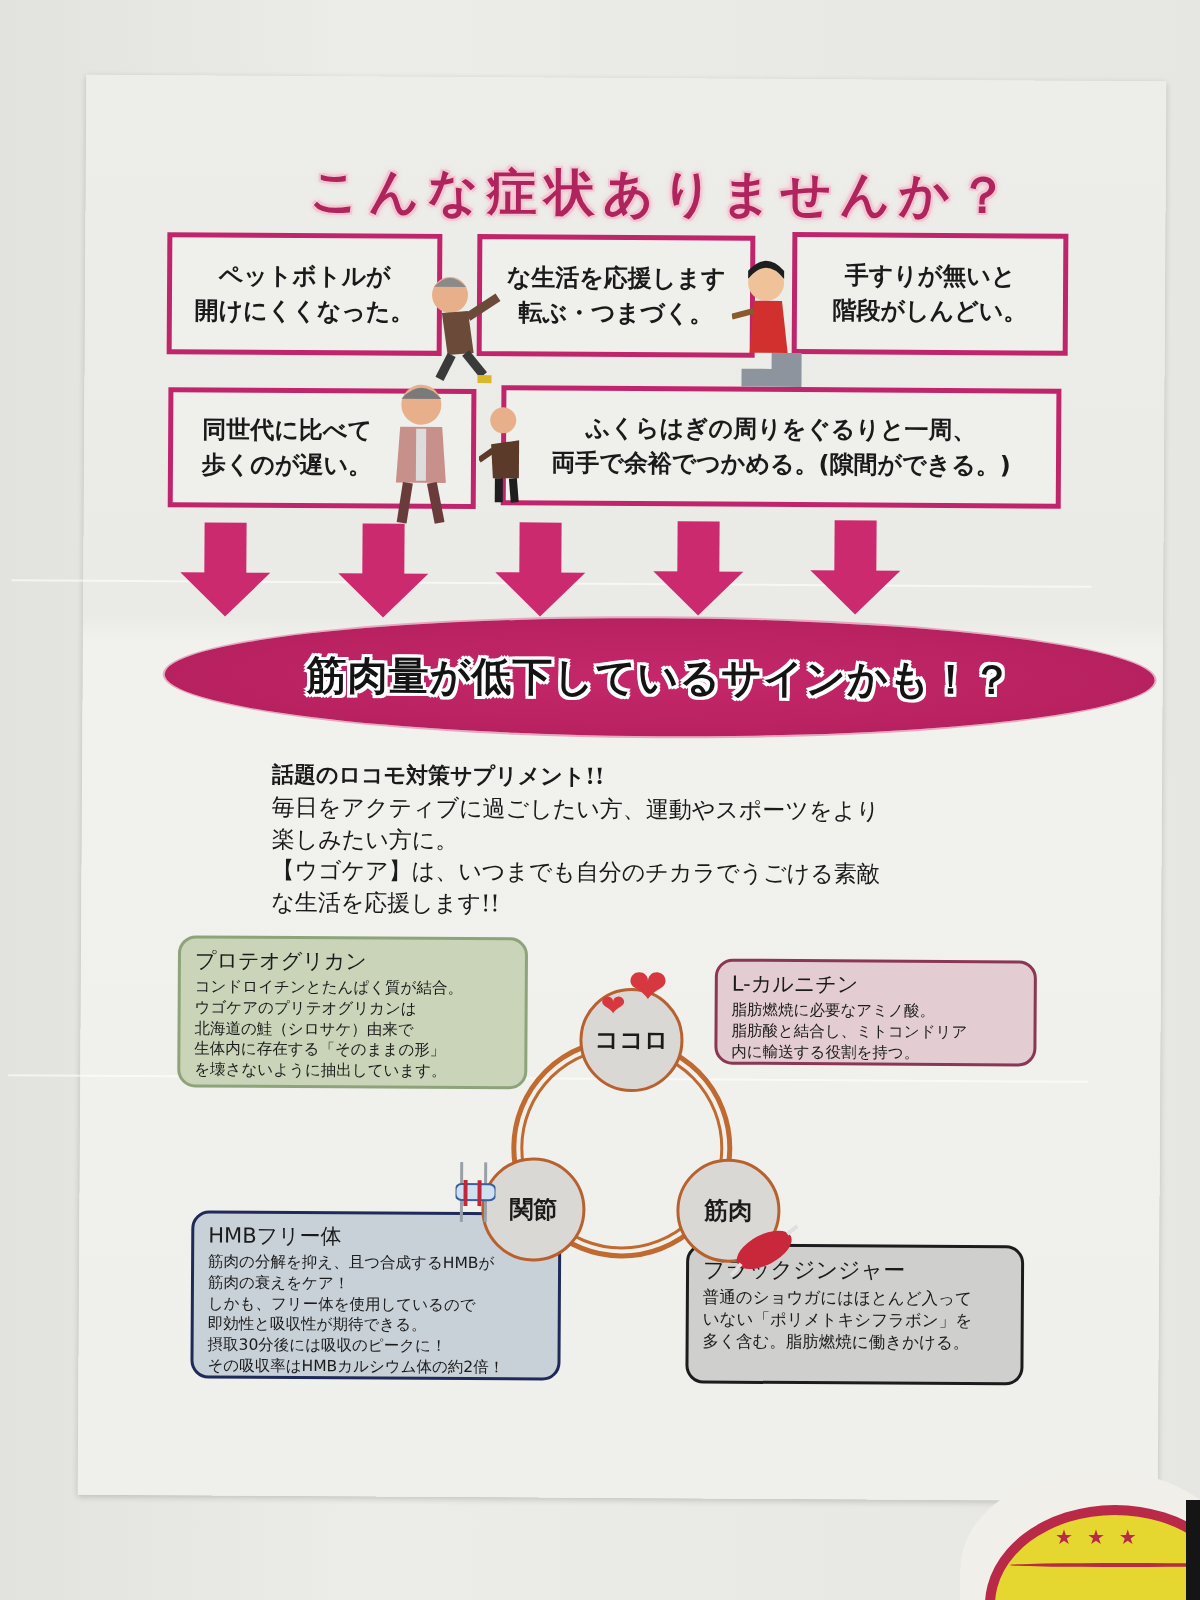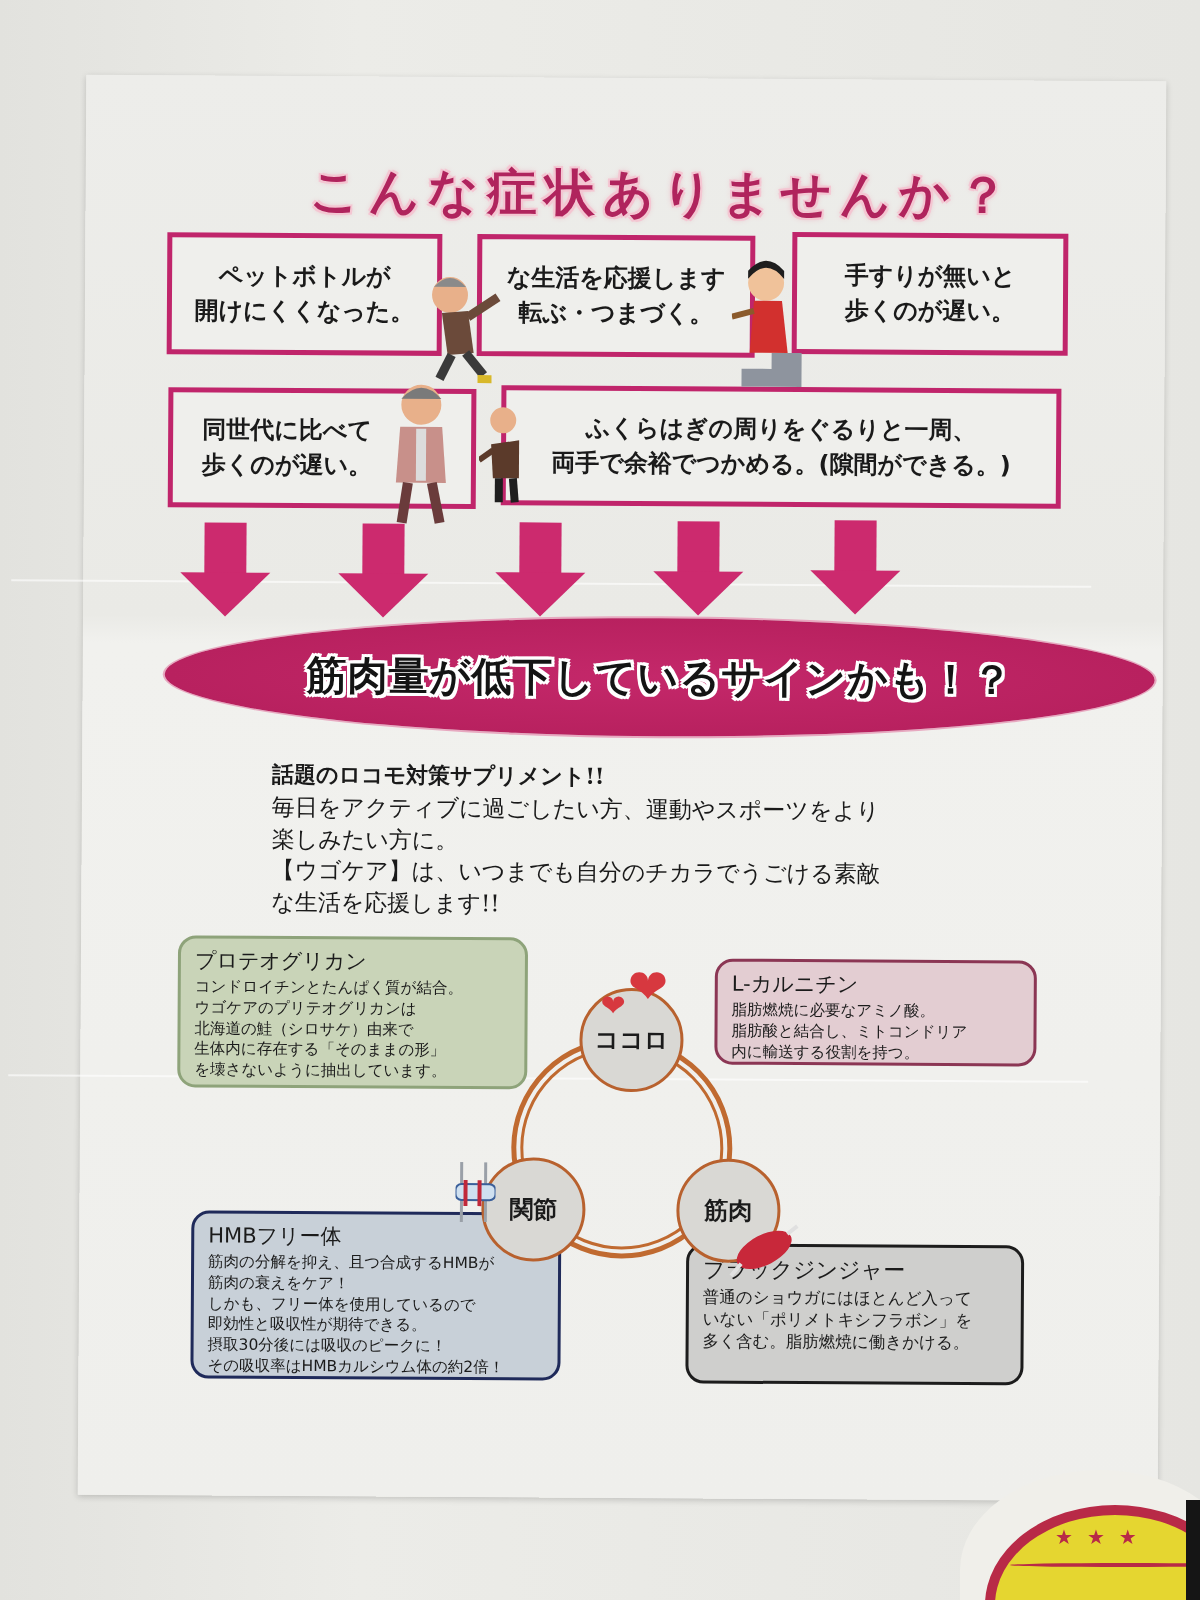--- a/index.html
+++ b/index.html
@@ -88,21 +88,21 @@
     <div class="sym-box" style="left:10px;top:157px;width:275px;height:122px;">
       <span>ペットボトルが
 開けにくくなった。</span>
     </div>
     <div class="sym-box" style="left:320px;top:157px;width:278px;height:122px;">
       <span>な生活を応援します
 転ぶ・つまづく。</span>
     </div>
     <div class="sym-box" style="left:635px;top:153px;width:276px;height:122px;">
       <span>手すりが無いと
-歩くのが遅い。</span>
+階段がしんどい。</span>
     </div>
 
     <div class="sym-box" style="left:12px;top:312px;width:308px;height:120px;">
       <span style="margin-right:70px;">同世代に比べて
 歩くのが遅い。</span>
     </div>
     <div class="sym-box" style="left:345px;top:308px;width:560px;height:120px;">
       <span>ふくらはぎの周りをぐるりと一周、
 両手で余裕でつかめる。(隙間ができる。)</span>
     </div>

